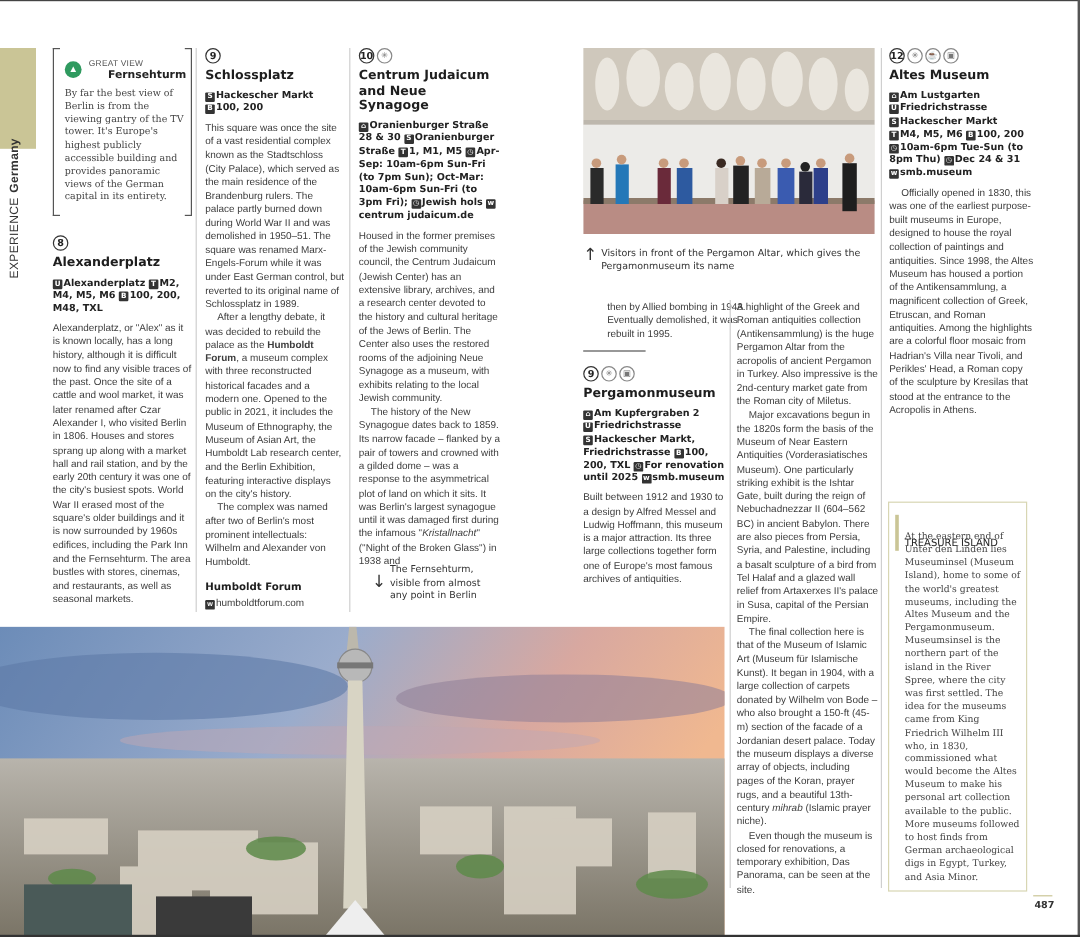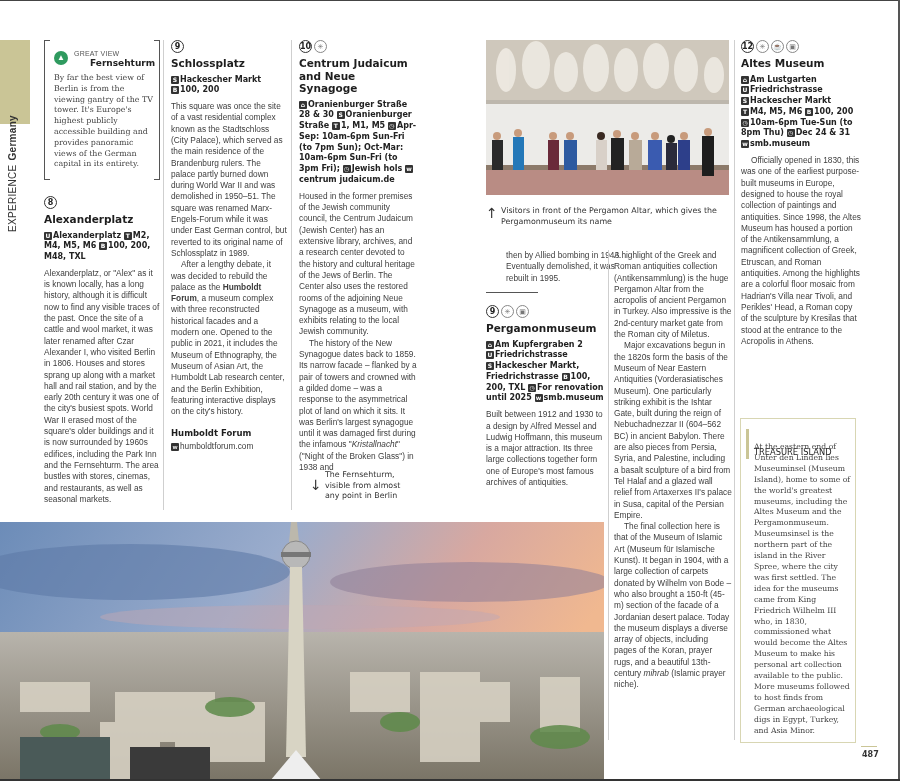--- a/index.html
+++ b/index.html
@@ -81,20 +81,21 @@
 
   <div class="col" style="left:171px; top:40px; width:116px;">
     <div><span class="num">9</span></div>
     <div class="heading">Schlossplatz</div>
     <div class="info">
       <span class="ic">S</span><span>Hackescher Markt</span><br>
       <span class="ic">B</span><span>100, 200</span>
     </div>
     <p>This square was once the site of a vast residential complex known as the Stadtschloss (City Palace), which served as the main residence of the Brandenburg rulers. The palace partly burned down during World War II and was demolished in 1950–51. The square was renamed Marx-Engels-Forum while it was under East German control, but reverted to its original name of Schlossplatz in 1989.</p>
     <p class="indent"><span>After a lengthy debate, it was decided to rebuild the palace as the</span> <b>Humboldt Forum</b><span>, a museum complex with three reconstructed historical facades and a modern one. Opened to the public in 2021, it includes the Museum of Ethnography, the Museum of Asian Art, the Humboldt Lab research center, and the Berlin Exhibition, featuring interactive displays on the city's history.</span></p>
+    <p class="indent">The complex was named after two of Berlin's most prominent intellectuals: Wilhelm and Alexander von Humboldt.</p>
     <div class="heading" style="font-size:8.5px; margin-top:10px; margin-bottom:1px;">Humboldt Forum</div>
     <div><span class="ic">w</span><span>humboldtforum.com</span></div>
   </div>
   <div class="col-divider" style="left:291px; top:40px; height:470px;"></div>
 
   <div class="col" style="left:299px; top:40px; width:118px;">
     <div><span class="num">10</span><span class="tag">✳</span></div>
     <div class="heading">Centrum Judaicum and Neue Synagoge</div>
     <div class="info">
       <span class="ic">⌂</span><span>Oranienburger Straße 28 &amp; 30</span>
@@ -178,20 +179,21 @@
       <span class="ic">w</span><span>smb.museum</span>
     </div>
     <p>Built between 1912 and 1930 to a design by Alfred Messel and Ludwig Hoffmann, this museum is a major attraction. Its three large collections together form one of Europe's most famous archives of antiquities.</p>
   </div>
   <div class="col-divider" style="left:608px; top:250px; height:490px;"></div>
 
   <div class="col" style="left:614px; top:250px; width:118px;">
     <p>A highlight of the Greek and Roman antiquities collection (Antikensammlung) is the huge Pergamon Altar from the acropolis of ancient Pergamon in Turkey. Also impressive is the 2nd-century market gate from the Roman city of Miletus.</p>
     <p class="indent">Major excavations begun in the 1820s form the basis of the Museum of Near Eastern Antiquities (Vorderasiatisches Museum). One particularly striking exhibit is the Ishtar Gate, built during the reign of Nebuchadnezzar II (604–562 BC) in ancient Babylon. There are also pieces from Persia, Syria, and Palestine, including a basalt sculpture of a bird from Tel Halaf and a glazed wall relief from Artaxerxes II's palace in Susa, capital of the Persian Empire.</p>
     <p class="indent"><span>The final collection here is that of the Museum of Islamic Art (Museum für Islamische Kunst). It began in 1904, with a large collection of carpets donated by Wilhelm von Bode – who also brought a 150-ft (45-m) section of the facade of a Jordanian desert palace. Today the museum displays a diverse array of objects, including pages of the Koran, prayer rugs, and a beautiful 13th-century</span> <i>mihrab</i><span> (Islamic prayer niche).</span></p>
+    <p class="indent">Even though the museum is closed for renovations, a temporary exhibition, Das Panorama, can be seen at the site.</p>
   </div>
   <div class="col-divider" style="left:734px; top:40px; height:700px;"></div>
 
   <div class="col" style="left:741px; top:40px; width:120px;">
     <div><span class="num">12</span><span class="tag">✳</span><span class="tag">☕</span><span class="tag">▣</span></div>
     <div class="heading">Altes Museum</div>
     <div class="info">
       <span class="ic">⌂</span><span>Am Lustgarten</span><br>
       <span class="ic">U</span><span>Friedrichstrasse</span><br>
       <span class="ic">S</span><span>Hackescher Markt</span><br>

